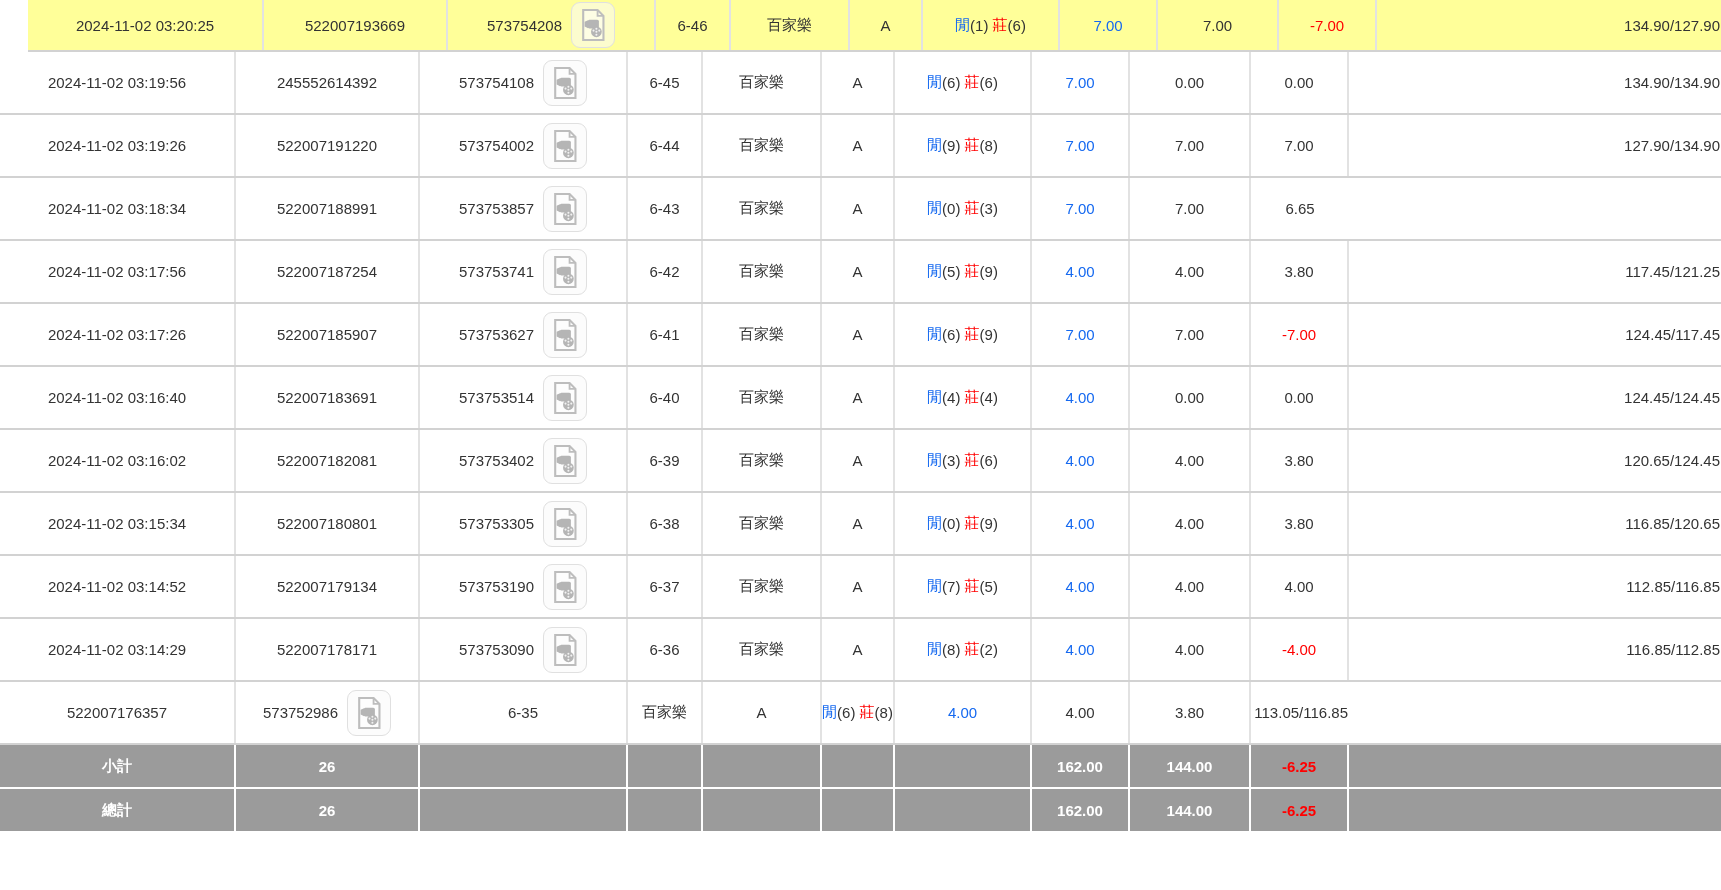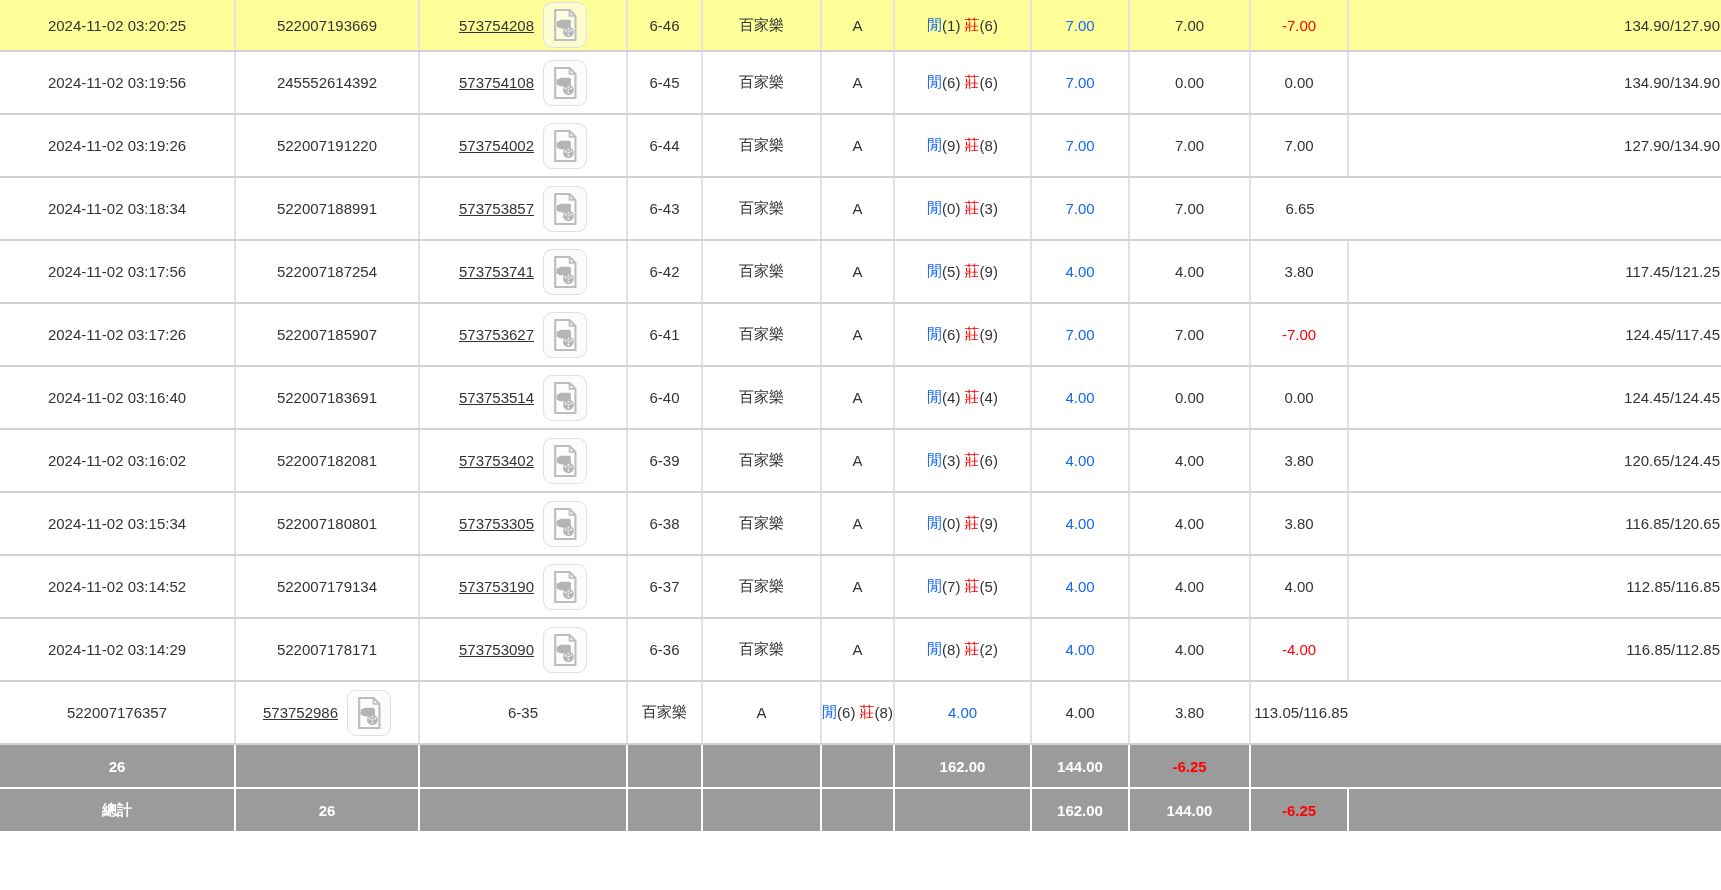--- a/index.html
+++ b/index.html
@@ -11,33 +11,33 @@
   .table{width:1721px;}
   .tr{
     display:grid;
     grid-template-columns:236px 184px 208px 75px 119px 73px 137px 98px 121px 98px 1fr;
     height:61px;
     border-bottom:2px solid #d2d2d2;
     background:#ffffff;
     align-items:center;
   }
   .tr.first{height:50px;}
-  .tr.hl{background:#ffff99;}
+  .tr.hl{background:#ffff99;margin-left:28px;}
   .td{
     height:100%;
     display:flex;align-items:center;justify-content:center;
     border-right:2px solid #e2e2e2;
     box-sizing:border-box;
     white-space:nowrap;
   }
   .td:last-child{border-right:none;}
   .td.bal{justify-content:flex-end;padding-right:1px;}
   .blue{color:#1569f0;}
   .red{color:#ff0000;}
-  .gamecell{gap:9px;text-decoration:underline;}
+  .gamecell{gap:9px;}
   .vbtn{
     width:44px;height:46px;border:1px solid #e0e0e0;border-radius:9px;
     background:rgba(250,250,250,0.55);
     display:flex;align-items:center;justify-content:center;
     cursor:pointer;padding:0;
   }
   .vbtn svg{display:block;}
   
   .ftr{
     display:grid;
@@ -635,20 +635,23 @@
           <span>3.80</span>
         </div>
         <div class="td bal">
           <span>113.05/116.85</span>
         </div>
       </div>
     </div>
   <div id="footer">
       <div class="ftr">
         <div class="td ">
+          <span>小計</span>
+        </div>
+        <div class="td ">
           <span>26</span>
         </div>
         <div class="td "></div>
         <div class="td "></div>
         <div class="td "></div>
         <div class="td "></div>
         <div class="td "></div>
         <div class="td ">
           <span>162.00</span>
         </div>

